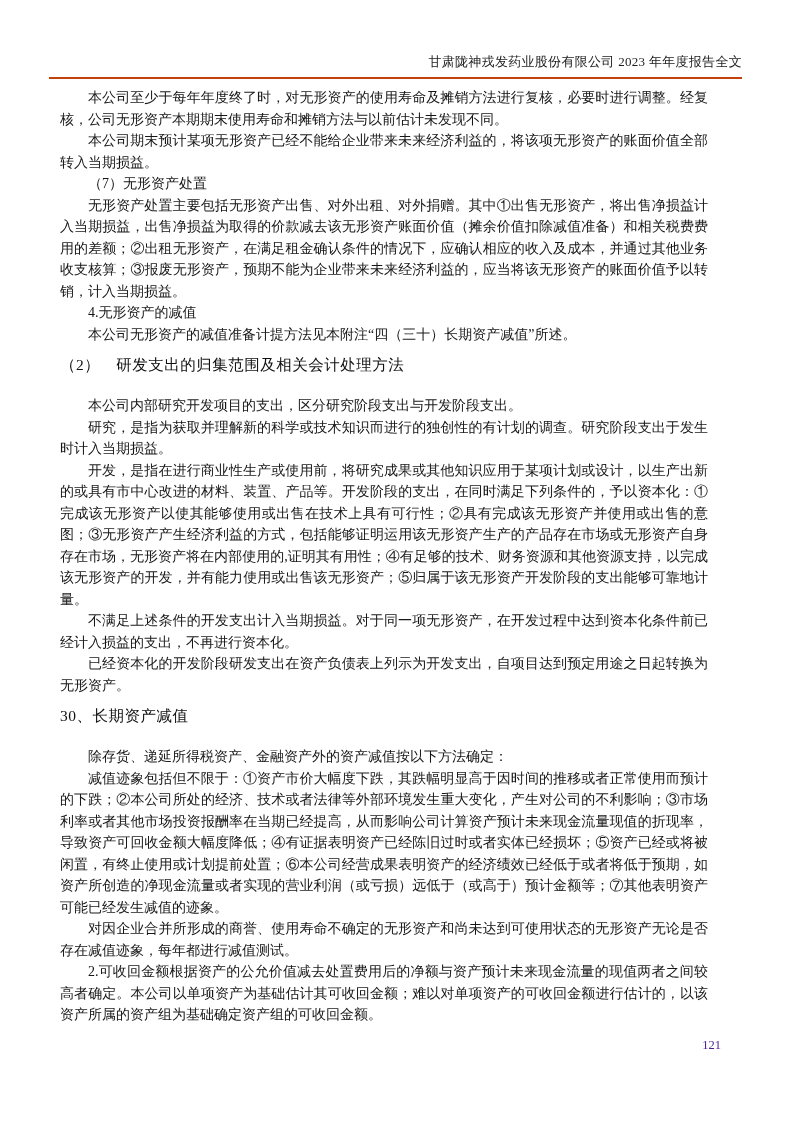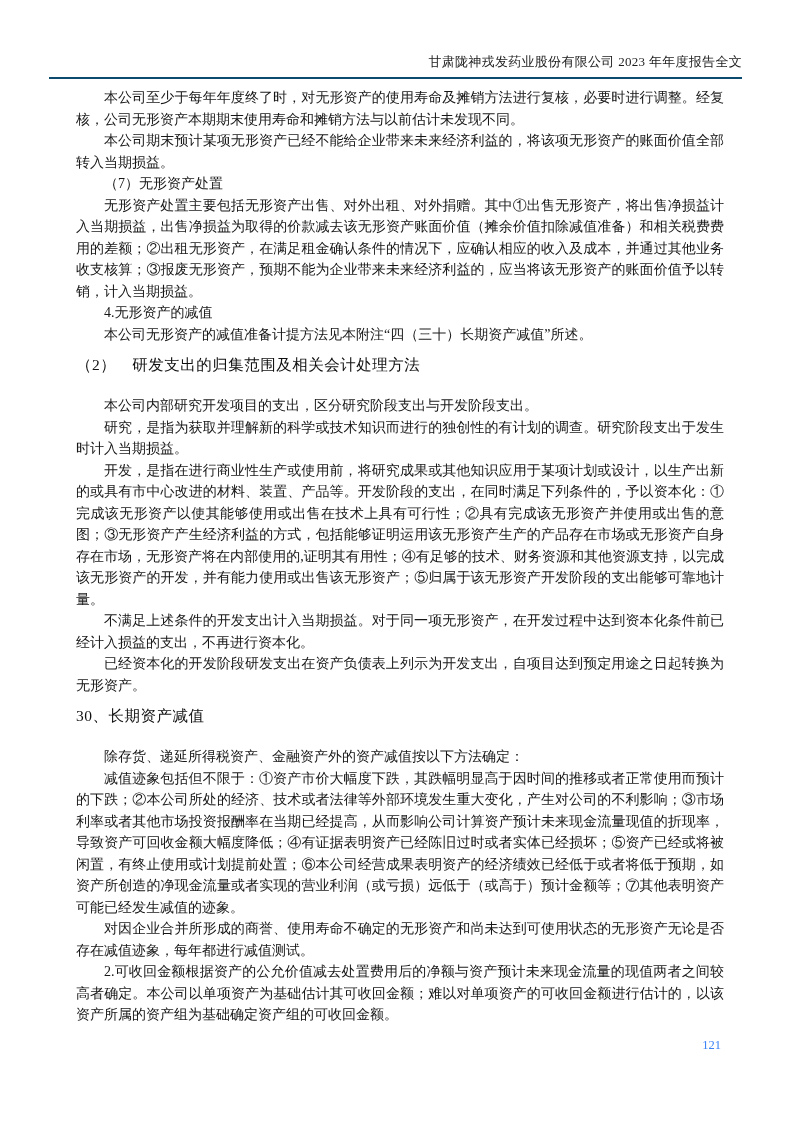--- a/index.html
+++ b/index.html
@@ -16,30 +16,30 @@
     color: #161616;
     overflow: hidden;
   }
   .page-header {
     position: absolute;
     top: 0;
     left: 49px;
     width: 693px;
     padding-top: 53px;
     padding-bottom: 6px;
-    border-bottom: 2px solid #0c4a6e;
+    border-bottom: 2px solid #c2410c;
     text-align: right;
     font-size: 13px;
     letter-spacing: 0.3px;
     color: #1c1c1c;
   }
   .page-body {
     position: absolute;
     top: 87px;
-    left: 76px;
+    left: 60px;
     width: 648px;
     font-size: 14px;
     line-height: 21.5px;
     text-align: justify;
     color: #161616;
   }
   .para {
     margin: 0;
     text-indent: 2em;
   }
@@ -51,21 +51,21 @@
     text-indent: 0;
     text-align: left;
     line-height: 22px;
     color: #101010;
   }
   .page-number {
     position: absolute;
     top: 1038px;
     right: 72px;
     font-size: 12.5px;
-    color: #3b82f6;
+    color: #4c1d95;
   }
 </style>
 </head>
 <body>
 
 <div class="page">
 
   <div class="page-header">
     <span>甘肃陇神戎发药业股份有限公司 2023 年年度报告全文</span>
   </div>

